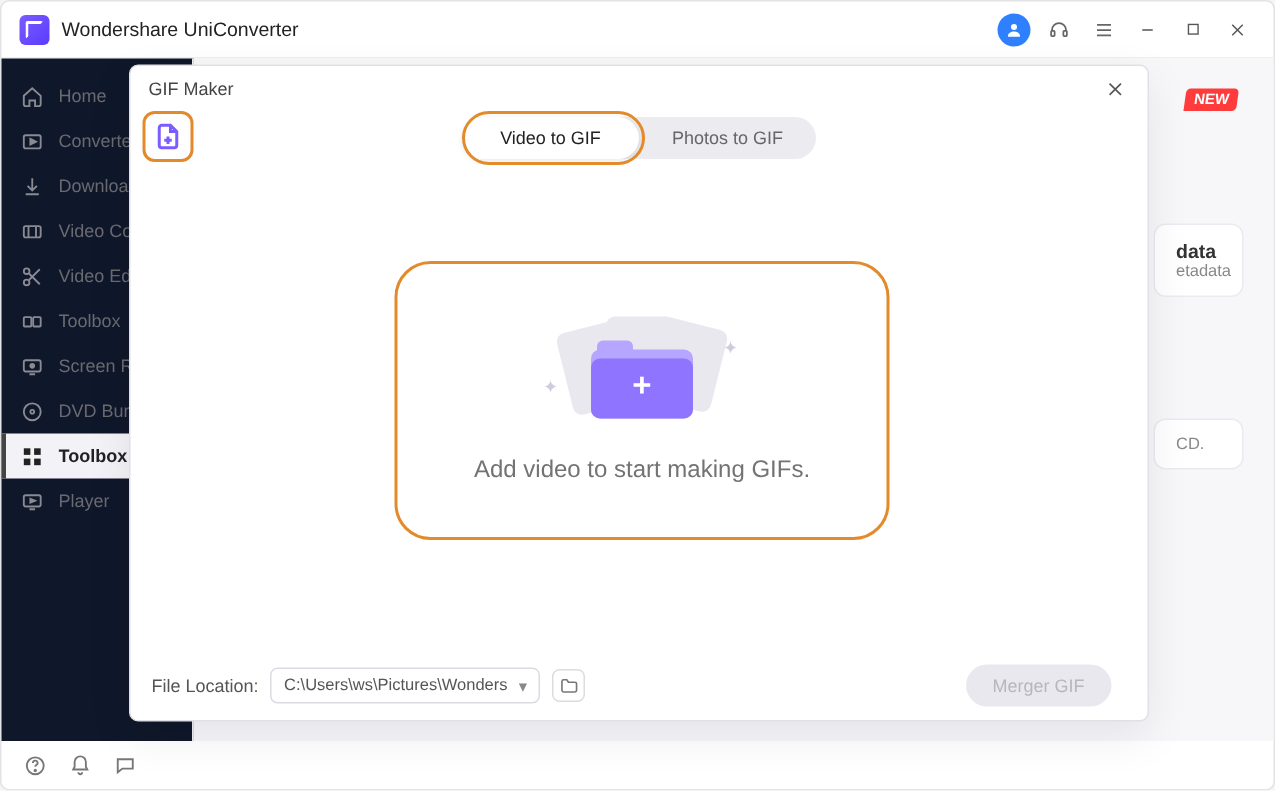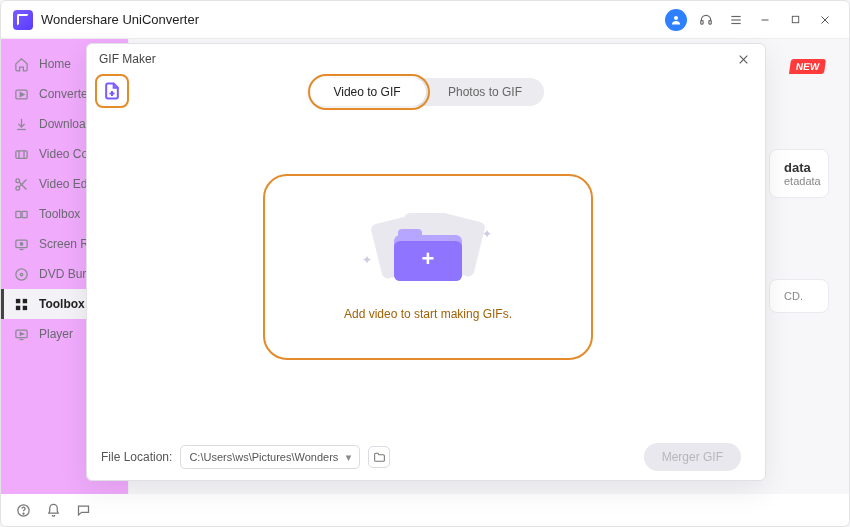--- a/index.html
+++ b/index.html
@@ -10,21 +10,21 @@
   .logo{width:20px;height:20px;border-radius:4px;background:linear-gradient(135deg,#7b5cff,#5a3bff);position:relative;margin-right:8px;flex:none}
   .logo:before{content:"";position:absolute;inset:4px;border-radius:2px;border:2px solid #fff;border-right-color:transparent;border-bottom-color:transparent}
   .apptitle{font-size:13px;color:#222}
   .titlespacer{flex:1}
   .tbtn{width:22px;height:22px;border-radius:50%;display:flex;align-items:center;justify-content:center;margin-left:8px;color:#666;cursor:pointer}
   .tbtn.user{background:#2f80ff;color:#fff}
   .tbtn svg{display:block}
   .winbtn{width:24px;height:24px;display:flex;align-items:center;justify-content:center;margin-left:6px;color:#555;cursor:pointer}
   
   .body{position:absolute;top:38px;bottom:32px;left:0;right:0;display:flex}
-  .sidebar{width:128px;flex:none;padding-top:10px;border-right:1px solid #f0f0f2;background:#f0abfc}
+  .sidebar{width:128px;flex:none;padding-top:10px;border-right:1px solid #f0f0f2;background:#0f172a}
   .sitem{height:30px;display:flex;align-items:center;padding:0 12px;color:#6a6a70;cursor:pointer;font-size:12px;gap:10px}
   .sitem .sicon{width:16px;height:16px;flex:none;color:#8a8a92;display:flex;align-items:center;justify-content:center}
   .sitem.active{background:#f3f2f6;border-left:3px solid #444;padding-left:9px}
   .sitem.active .lbl{font-weight:700;color:#222}
   .sitem.active .sicon{color:#222}
   .sitem .lbl{white-space:nowrap;overflow:hidden}
   
   .main{flex:1;position:relative;background:#f7f7f9}
   .newbadge{position:absolute;top:20px;right:24px;background:#ff3b3b;color:#fff;font-size:10px;font-weight:700;padding:2px 6px;border-radius:3px 3px 3px 0;transform:skewX(-8deg)}
   .bgcard{position:absolute;right:20px;background:#fff;border:1px solid #eceaf0;border-radius:8px;padding:10px 14px;color:#888;font-size:11px;width:60px;overflow:hidden}
@@ -50,21 +50,21 @@
   .ghost{position:absolute;width:46px;height:56px;border-radius:6px;background:#e9e8ef}
   .ghost.g1{left:8px;top:6px;transform:rotate(-14deg)}
   .ghost.g2{right:8px;top:4px;transform:rotate(14deg)}
   .ghost.g3{left:36px;top:0}
   .folder{position:absolute;left:26px;top:16px;width:68px;height:52px}
   .folder .back{position:absolute;inset:0;top:6px;background:#b7a6ff;border-radius:6px}
   .folder .tab{position:absolute;left:4px;top:0;width:24px;height:12px;background:#b7a6ff;border-radius:4px 4px 0 0}
   .folder .front{position:absolute;inset:0;top:12px;background:#8e74ff;border-radius:6px}
   .folder .plus{position:absolute;left:50%;top:58%;transform:translate(-50%,-50%);color:#fff;font-size:22px;font-weight:700;line-height:1}
   .spark{position:absolute;color:#cfcbe0;font-size:12px}
-  .droptext{font-size:12px;color:#a16207}
+  .droptext{font-size:16px;color:#737373}
   
   .dfooter{position:absolute;left:0;right:10px;bottom:0;height:46px;display:flex;align-items:center;padding:0 14px;gap:8px}
   .flabel{font-size:12px;color:#555}
   .pathsel{flex:0 0 180px;height:24px;border:1px solid #dcdbe2;border-radius:5px;background:#fff;display:flex;align-items:center;padding:0 8px;font-size:11px;color:#555;justify-content:space-between;cursor:pointer}
   .pathsel .chev{color:#888}
   .openfolder{width:22px;height:22px;border:1px solid #dcdbe2;border-radius:5px;display:flex;align-items:center;justify-content:center;color:#777;cursor:pointer}
   .createbtn{margin-left:auto;height:28px;padding:0 18px;border-radius:14px;background:#e9e8ee;color:#b7b6bf;font-size:12px;display:flex;align-items:center;cursor:default}
 </style>
 </head>
 <body>

